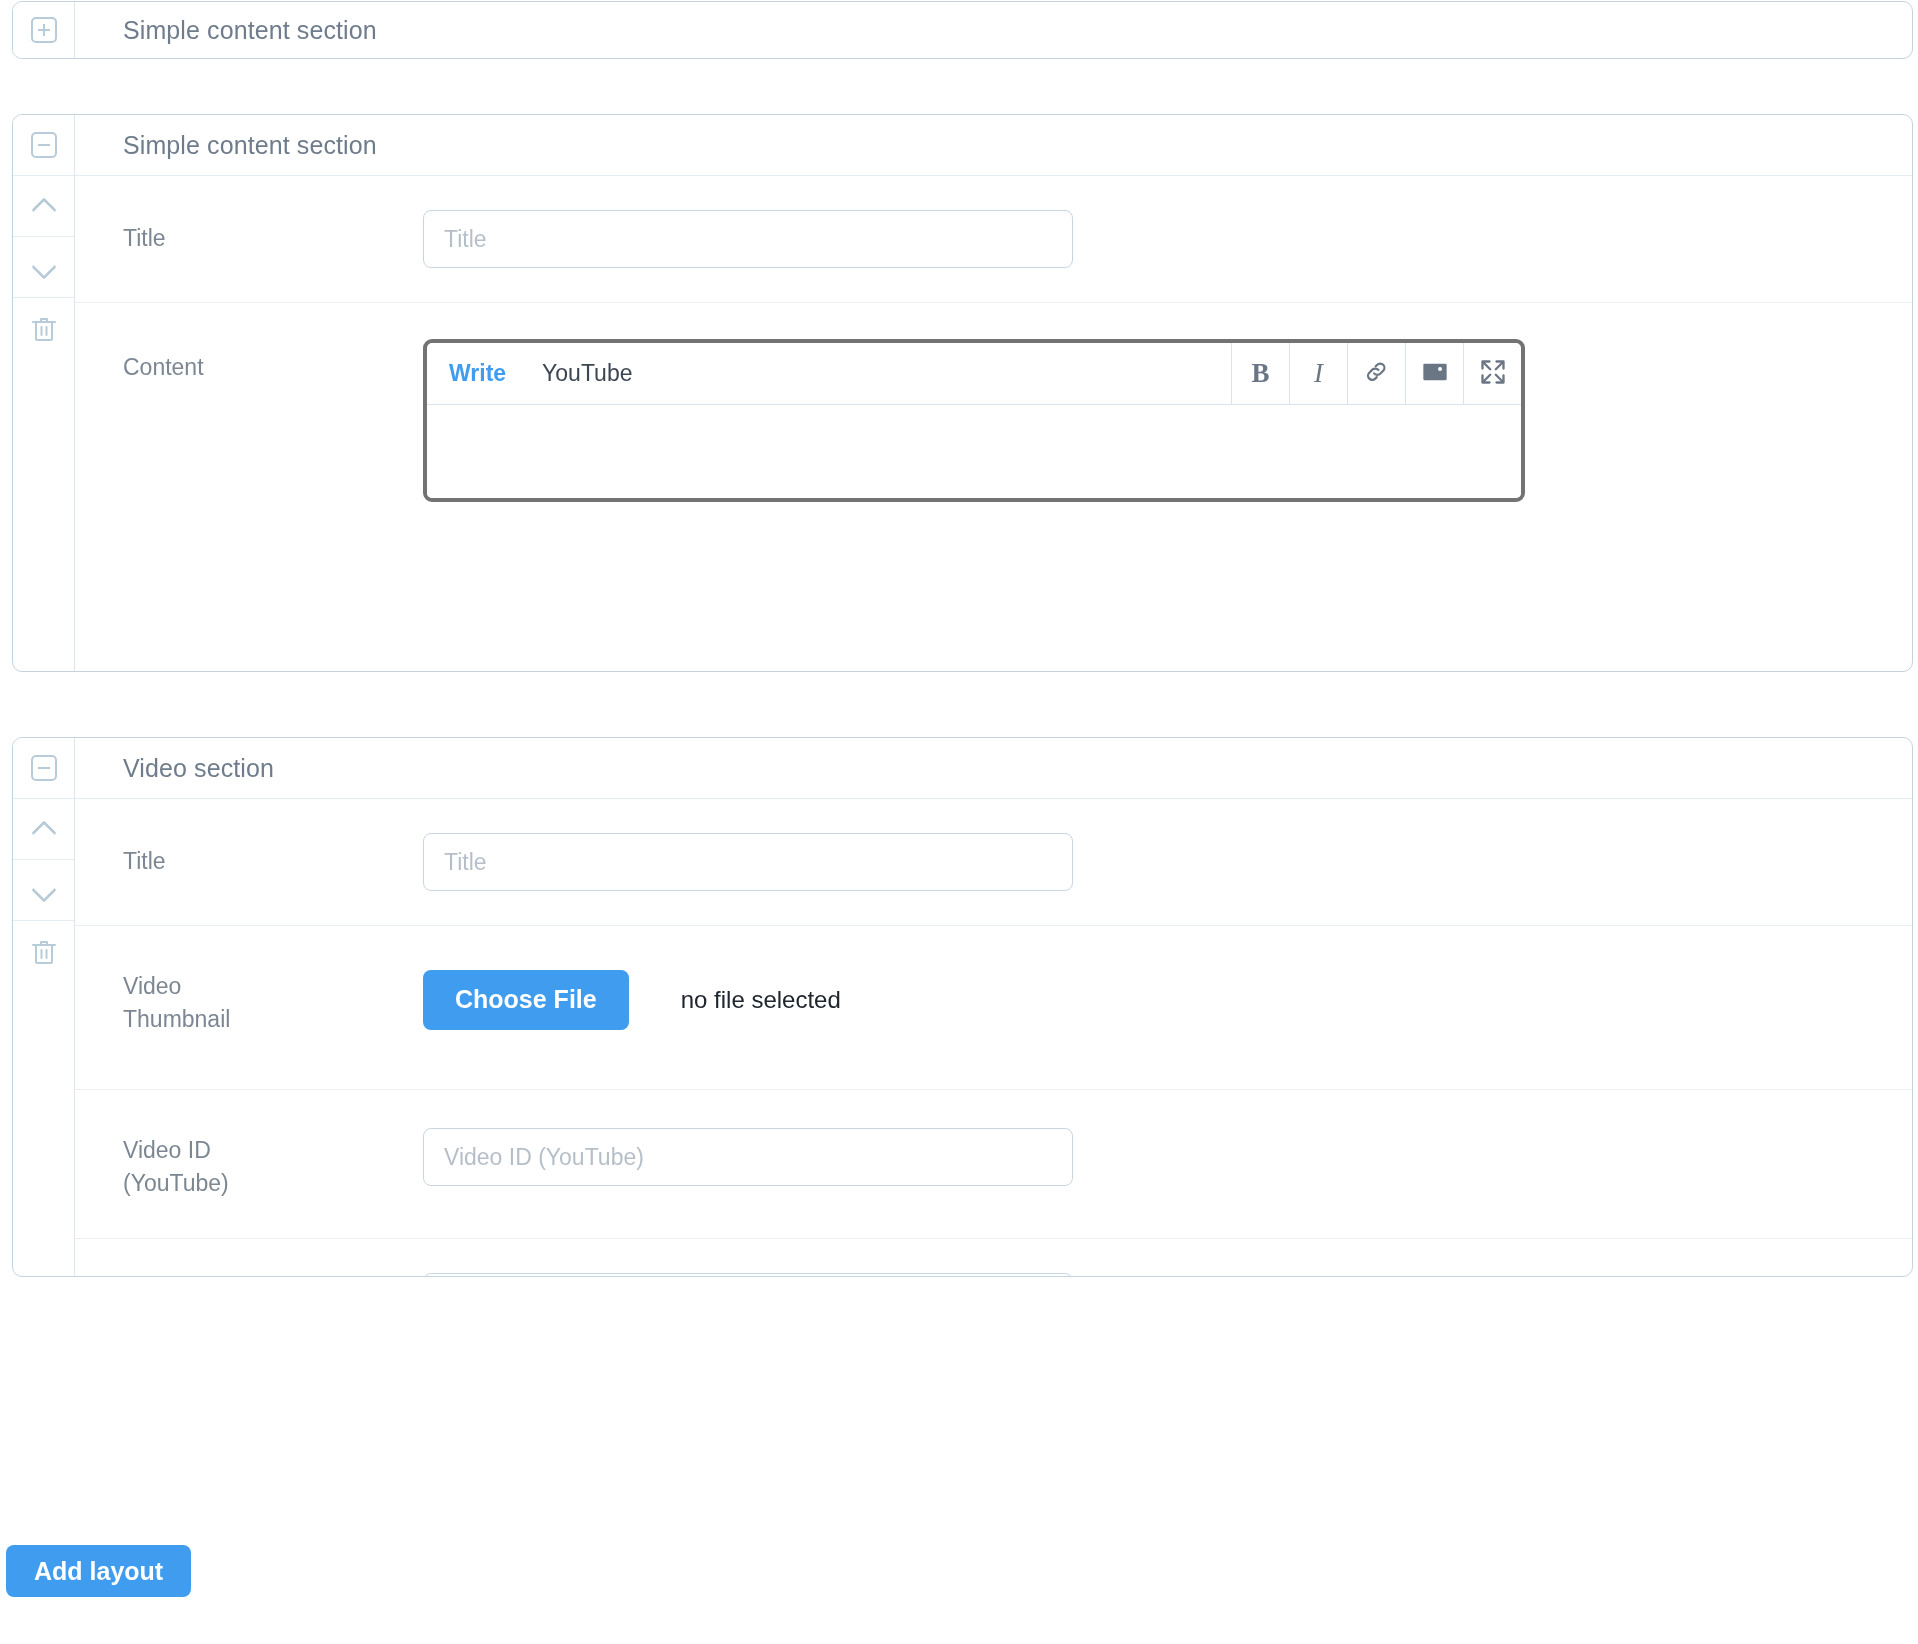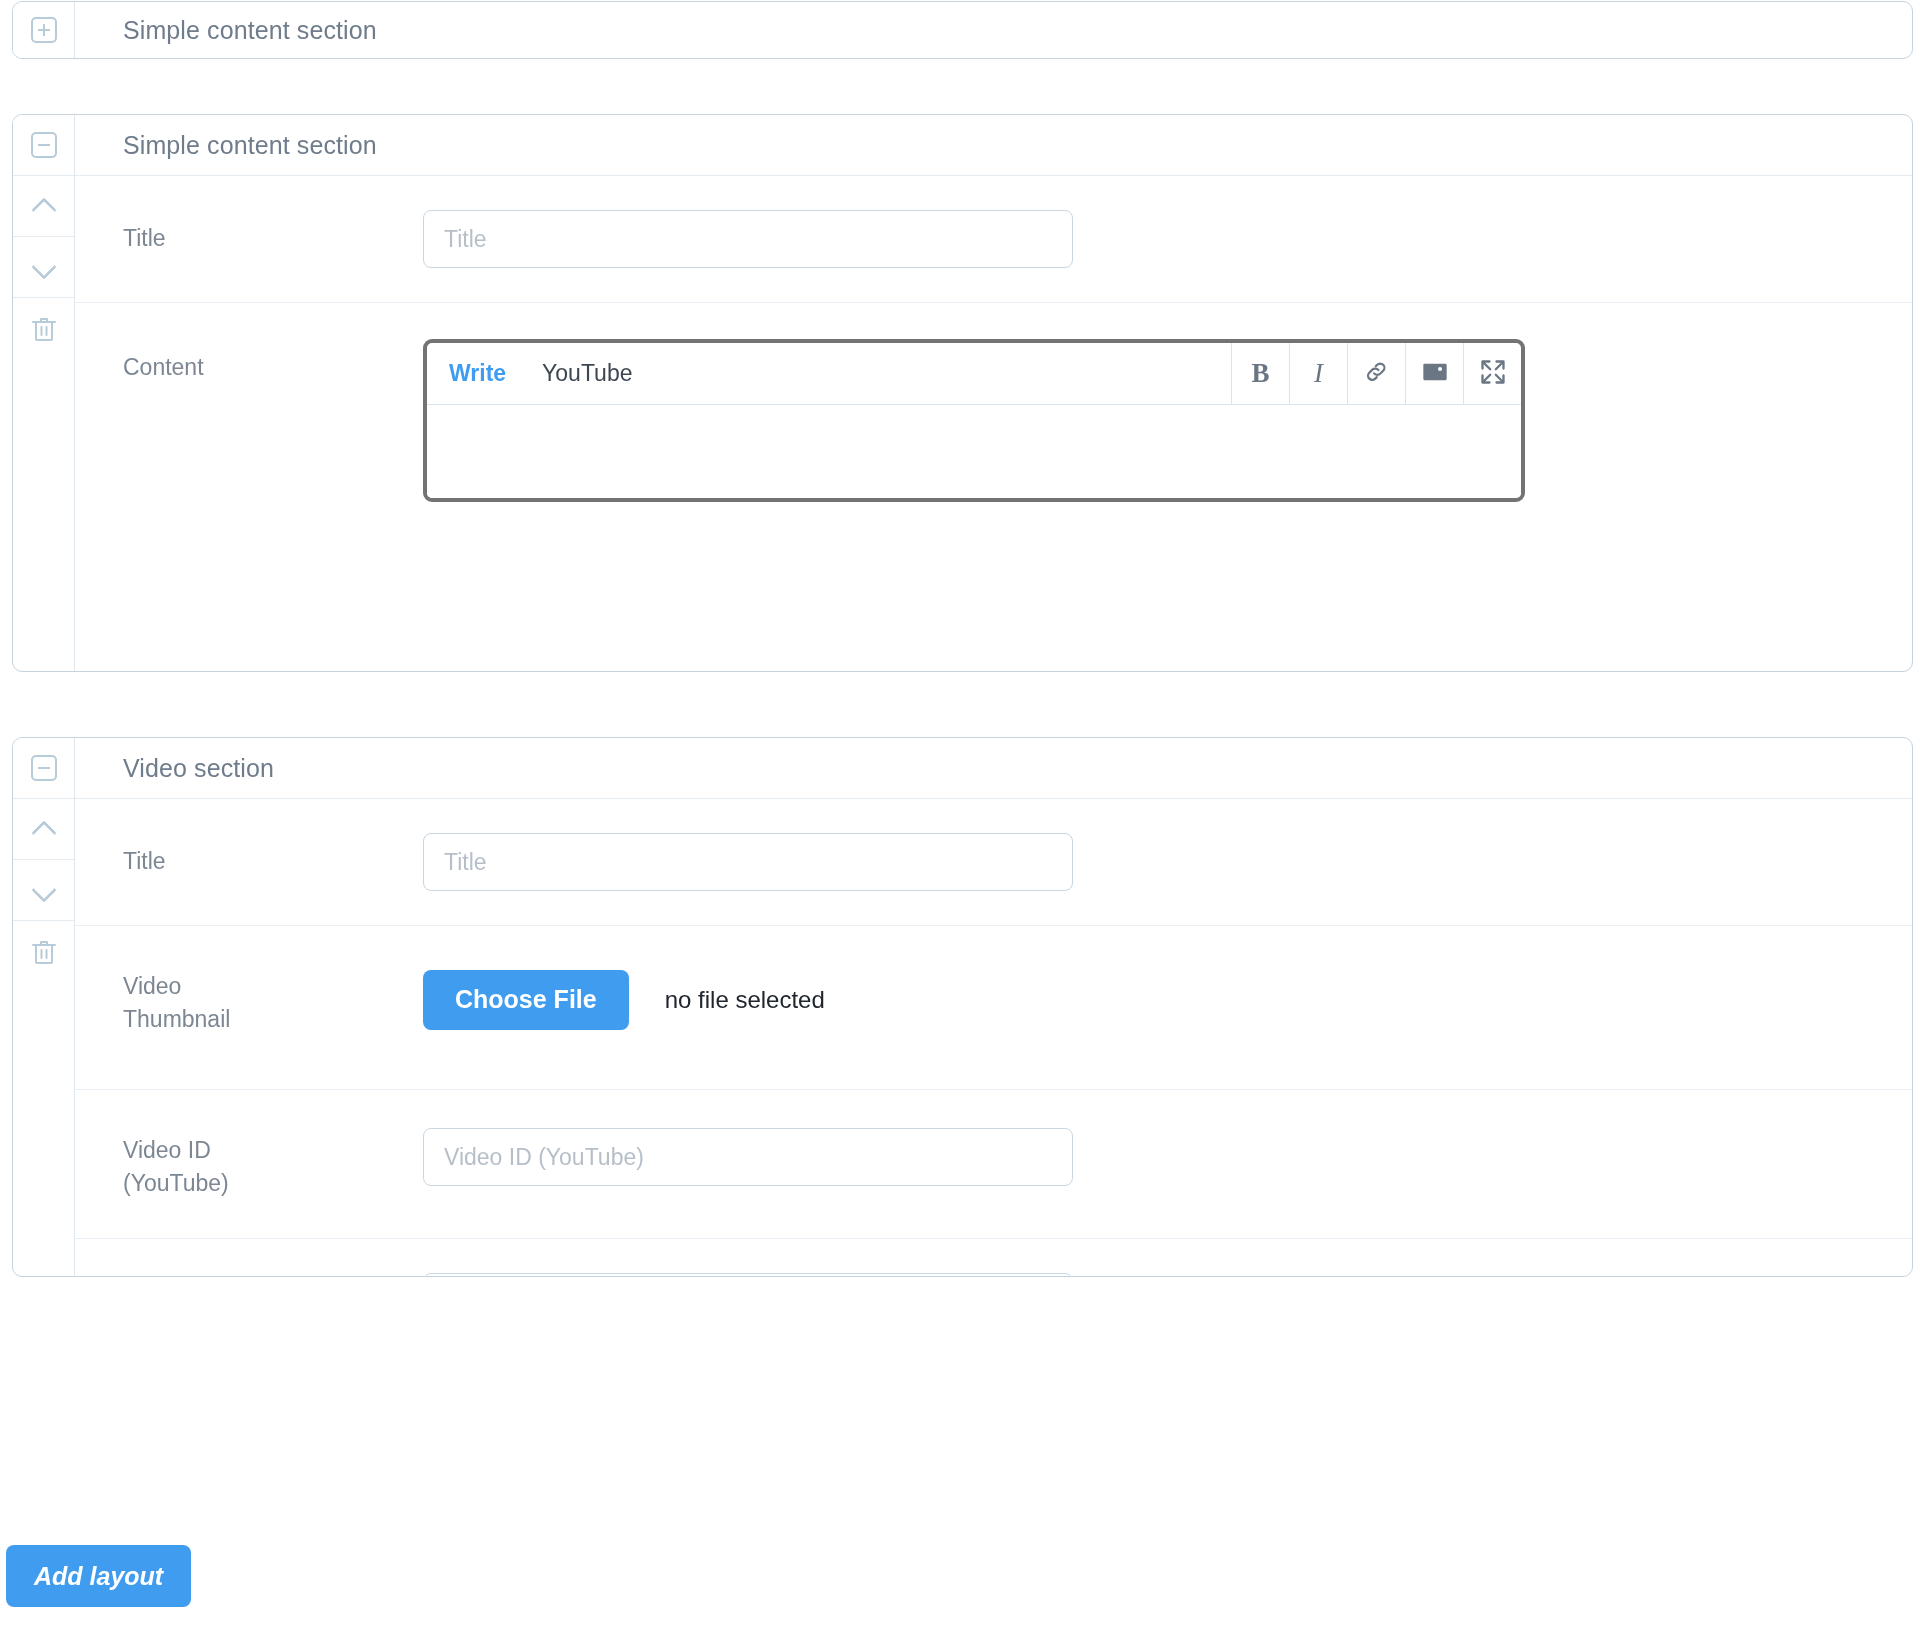--- a/index.html
+++ b/index.html
@@ -198,41 +198,40 @@
     outline: none;
     resize: none;
     padding: 14px 18px;
     font-size: 22px;
     font-family: "Liberation Sans", sans-serif;
     color: #3e4b59;
     display: block;
   }
 
   
-  .file-row { display: flex; align-items: center; gap: 36px; }
+  .file-row { display: flex; align-items: center; gap: 52px; }
   .btn-blue {
     background: #3f9cee;
     color: #ffffff;
     border: none;
     border-radius: 8px;
     font-size: 25px;
     font-weight: bold;
     font-family: "Liberation Sans", sans-serif;
     cursor: pointer;
   }
   .choose-file { height: 60px; padding: 0 32px; }
   .file-status { font-size: 24px; color: #20262e; }
 
   
   .add-layout {
     position: absolute;
     left: 6px;
-    height: 62px;
+    height: 52px;
     padding: 4px 28px;
-    font-style: italic;
   }
 </style>
 </head>
 <body>
 
 <div class="page">
 
   <div class="layout-card" style="top:1px; width:1901px; height:58px;">
     <div class="rail">
       <div class="rail-btn" style="height:56px;border-bottom:none;">

